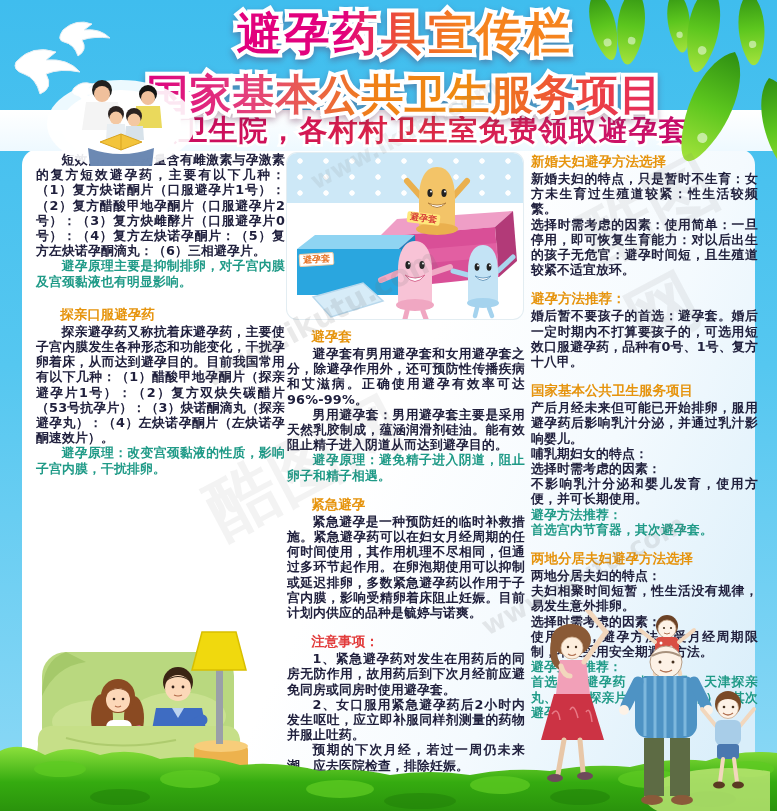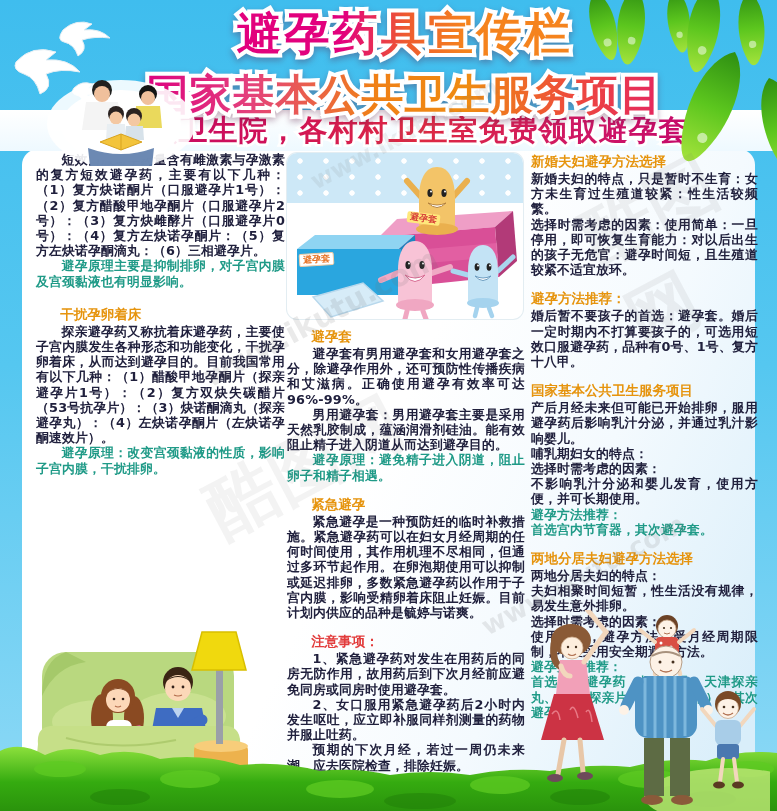--- a/index.html
+++ b/index.html
@@ -163,21 +163,21 @@
   </svg>
 
   <div class="panel"></div>
 
   <div class="col col-left">
       <div class="section">
         <p class="body indent">短效口服避孕药量含有雌激素与孕激素的复方短效避孕药，主要有以下几种：（1）复方炔诺酮片（口服避孕片1号）：（2）复方醋酸甲地孕酮片（口服避孕片2号）：（3）复方炔雌酵片（口服避孕片0号）：（4）复方左炔诺孕酮片：（5）复方左炔诺孕酮滴丸：（6）三相避孕片。</p>
         <p class="teal indent">避孕原理主要是抑制排卵，对子宫内膜及宫颈黏液也有明显影响。</p>
       </div>
       <div class="section">
-        <div class="heading orange">干扰孕卵着床</div>
+        <div class="heading orange">探亲口服避孕药</div>
         <p class="body indent">探亲避孕药又称抗着床避孕药，主要使子宫内膜发生各种形态和功能变化，干扰孕卵着床，从而达到避孕目的。目前我国常用有以下几种：（1）醋酸甲地孕酮片（探亲避孕片1号）：（2）复方双炔失碳醋片（53号抗孕片）：（3）炔诺酮滴丸（探亲避孕丸）：（4）左炔诺孕酮片（左炔诺孕酮速效片）。</p>
         <p class="teal indent">避孕原理：改变宫颈黏液的性质，影响子宫内膜，干扰排卵。</p>
       </div>
     </div>
 
   <div class="col col-middle">
     <div class="condom-card">
       <div class="card-band"></div>
       <svg width="236" height="166" viewBox="0 0 236 166">
 

